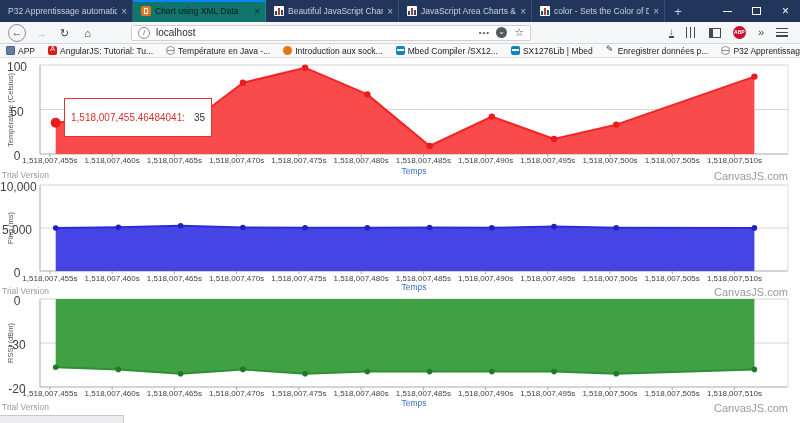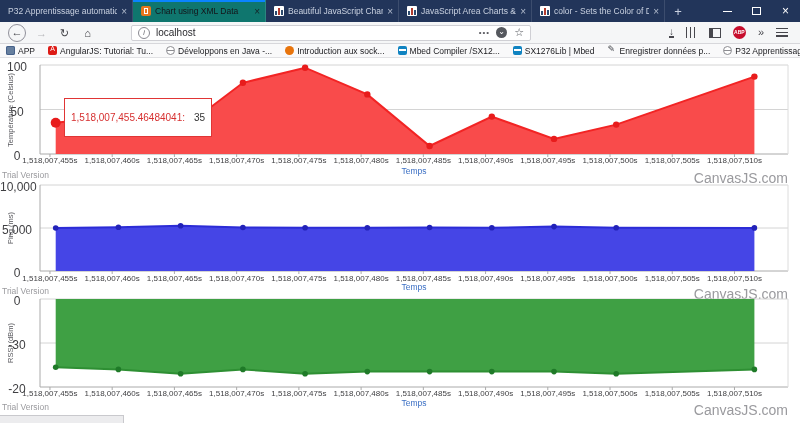--- a/index.html
+++ b/index.html
@@ -71,21 +71,21 @@
   .bmi.pen-icon::after{content:"✎";position:absolute;top:-2px;left:0;font-size:9px;color:#3c3f45}
 
   
   .chart{position:absolute;left:0;width:800px}
   .plot{position:absolute;left:0;top:0}
   .xtick{position:absolute;width:80px;text-align:center;font-size:8px;color:#3f3f42;white-space:nowrap}
   .ytick{position:absolute;left:0;width:34px;text-align:center;font-size:12px;color:#3f3f42;white-space:nowrap}
   .ylab{position:absolute;font-size:7.5px;color:#57575c;white-space:nowrap;transform:translate(-50%,-50%) rotate(-90deg)}
   .xlab{position:absolute;left:374px;width:80px;text-align:center;font-size:8.5px;color:#3b6fc4}
   .wmL{position:absolute;left:2px;font-size:8.5px;color:#9a9a9e;white-space:nowrap}
-  .wmR{position:absolute;right:12px;font-size:14px;color:#9a9a9e;white-space:nowrap}
+  .wmR{position:absolute;right:12px;font-size:11px;color:#9a9a9e;white-space:nowrap}
   .tooltip{position:absolute;left:64px;top:40px;background:#fff;border:1px solid #e03535;color:#d63030;
            font-size:10px;padding:13px 6px;white-space:nowrap;z-index:5}
   .tooltip .val{color:#333;margin-left:9px}
   .statuspopup{position:absolute;left:0;top:415px;width:124px;height:8px;background:#ececee;
                border-top:1px solid #c9c9cd;border-right:1px solid #c9c9cd;box-sizing:border-box}
 </style>
 </head>
 <body>
 
 <div class="tabbar">
@@ -165,21 +165,21 @@
     <div class="bm">
       <span class="bmi app-grid-icon"></span>
       <span>APP</span>
     </div>
     <div class="bm">
       <span class="bmi angular-shield-icon"></span>
       <span>AngularJS: Tutorial: Tu...</span>
     </div>
     <div class="bm">
       <span class="bmi globe-icon"></span>
-      <span>Développons en Java -...</span>
+      <span>Température en Java -...</span>
     </div>
     <div class="bm">
       <span class="bmi socket-icon"></span>
       <span>Introduction aux sock...</span>
     </div>
     <div class="bm">
       <span class="bmi mbed-icon"></span>
       <span>Mbed Compiler /SX12...</span>
     </div>
     <div class="bm">

